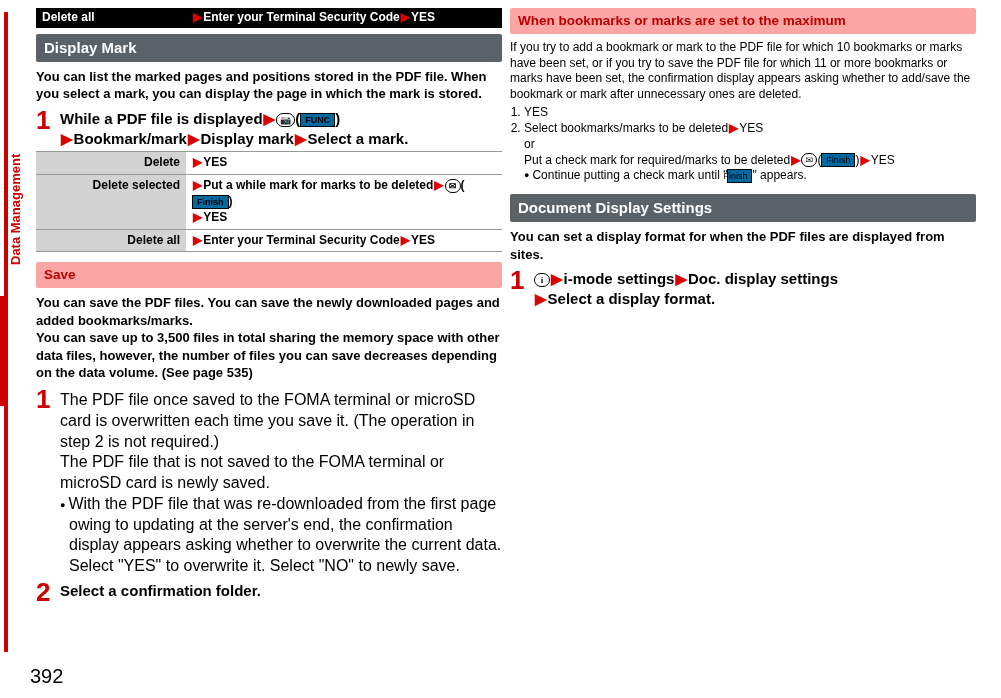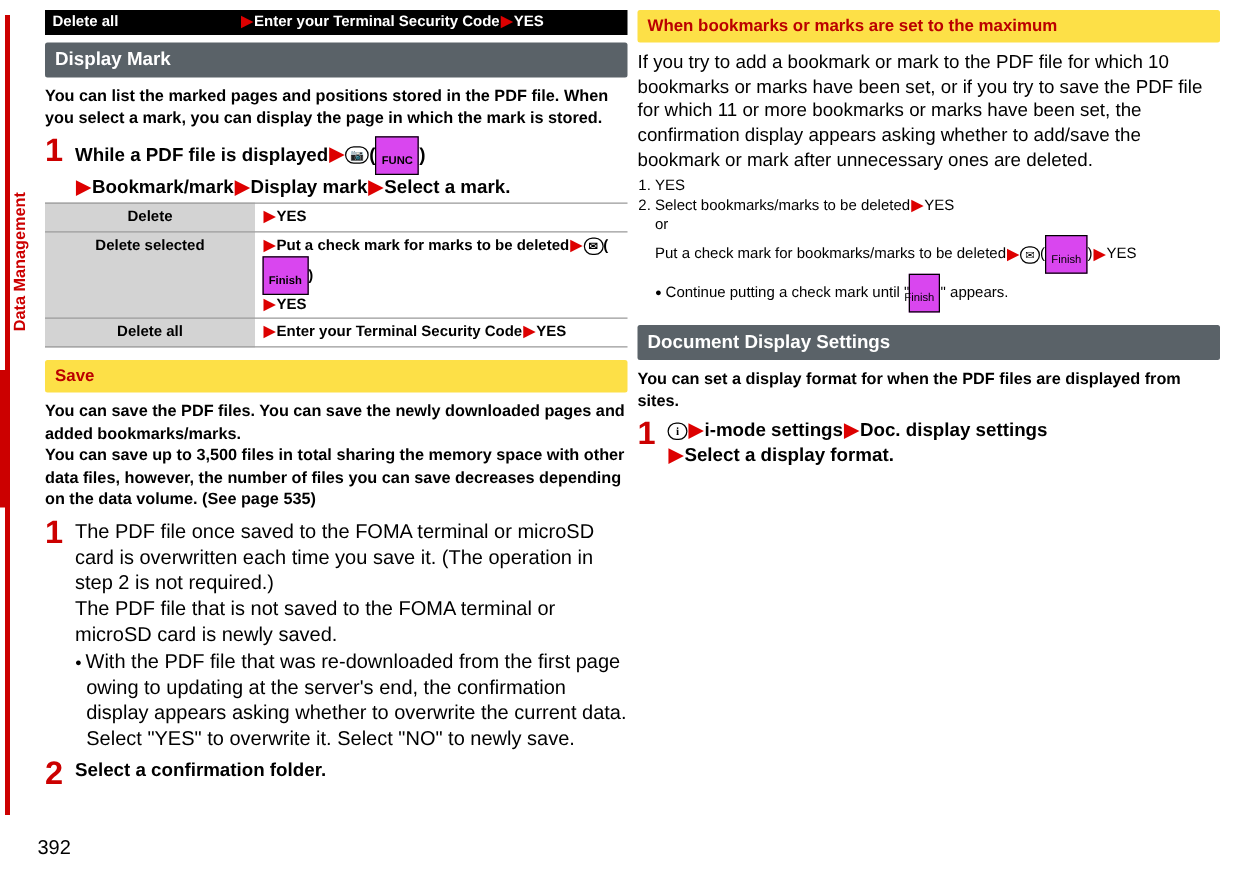--- a/index.html
+++ b/index.html
@@ -35,21 +35,21 @@
     left: 0px;
     top: 296px;
     width: 8px;
     height: 110px;
     background: #c00;
   }
   .page-number {
     position: absolute;
     left: 30px;
     bottom: 10px;
-    font-size: 16px;
+    font-size: 20px;
     font-weight: normal;
   }
   .columns {
     position: absolute;
     left: 36px;
     top: 8px;
     width: 954px;
     display: flex;
     gap: 8px;
   }
@@ -70,60 +70,60 @@
   .heading-dark {
     background: #5a6268;
     color: #fff;
     font-weight: bold;
     font-size: 15px;
     padding: 4px 8px;
     margin-bottom: 6px;
     border-radius: 2px;
   }
   .heading-pink {
-    background: #fde047;
+    background: #fca5a5;
     color: #b00;
     font-weight: bold;
     font-size: 13.5px;
     padding: 4px 8px;
     margin-bottom: 6px;
     border-radius: 2px;
   }
   .body-bold { font-weight: bold; font-size: 13px; line-height: 1.35; margin-bottom: 4px; }
   .step { display: flex; margin: 2px 0; }
   .stepnum { color: #c00; font-size: 26px; font-weight: bold; width: 24px; line-height: 1; flex-shrink: 0; }
   .stepbody { flex: 1; padding-top: 2px; }
   .steptitle { font-weight: bold; font-size: 15px; line-height: 1.35; }
   .stepdesc { font-size: 16px; line-height: 1.3; margin-top: 2px; }
   .table { width: 100%; border-collapse: collapse; margin: 0 0 10px 0; font-weight: bold; font-size: 12px; }
-  .table th { text-align: center; background: #d3d3d3; padding: 3px 6px; width: 168px; vertical-align: top; border-top: 1px solid #999; border-bottom: 1px solid #999; }
+  .table th { text-align: right; background: #d3d3d3; padding: 3px 6px; width: 150px; vertical-align: top; border-top: 1px solid #999; border-bottom: 1px solid #999; }
   .table td { padding: 3px 6px; vertical-align: top; border-top: 1px solid #999; border-bottom: 1px solid #999; }
   .icon-key {
     display: inline-block;
     border: 1.5px solid #000;
     border-radius: 7px;
     padding: 0 3px;
     font-size: 9px;
     vertical-align: middle;
     line-height: 12px;
     height: 14px;
     min-width: 16px;
     text-align: center;
     background: #fff;
     color: #000;
   }
   .icon-soft {
     display: inline-block;
     border: 1px solid #000;
-    background: #d946ef;
-    padding: 12px 4px;
+    background: #0369a1;
+    padding: 0 4px;
     font-size: 9px;
     vertical-align: middle;
     line-height: 12px;
-    height: 31px;
+    height: 14px;
     color: #000;
   }
   .bullet-list { padding-left: 0; list-style: none; }
   .bullet-list li { text-indent: -9px; padding-left: 9px; margin-top: 0; }
   .bullet-list li::before { content: "●"; font-size: 9px; padding-right: 3px; position: relative; top: -1px; }
   .ol { padding-left: 14px; margin: 0; }
   .ol li { margin: 0; }
   .red-bar { border-left: 5px solid #c00; padding-left: 6px; margin: 12px 0 6px 0; }
   .red-bar-text { color: #b00; font-weight: bold; font-size: 14px; }
 </style>
@@ -161,21 +161,21 @@
 
     <table class="table">
       <tbody>
           <tr>
         <th>Delete</th>
         <td><span class="arrow">▶</span><span>YES</span></td>
       </tr>
       <tr>
         <th>Delete selected</th>
         <td>
-          <span class="arrow">▶</span><span>Put a check mark for marks to be deleted</span><span class="arrow">▶</span><span class="icon-key">✉</span>(<span class="icon-soft">Finish</span>)<br><span class="arrow">▶</span><span>YES</span>
+          <span class="arrow">▶</span><span>Put a while mark for marks to be deleted</span><span class="arrow">▶</span><span class="icon-key">✉</span>(<span class="icon-soft">Finish</span>)<br><span class="arrow">▶</span><span>YES</span>
         </td>
       </tr>
       <tr>
         <th>Delete all</th>
         <td><span class="arrow">▶</span><span>Enter your Terminal Security Code</span><span class="arrow">▶</span><span>YES</span></td>
       </tr>
     </tbody>
       </table>
 
     <div class="heading-pink">Save</div>
@@ -200,27 +200,27 @@
       <div class="stepbody">
         <div class="steptitle">Select a confirmation folder.</div>
       </div>
     </div>
 
   </div>
 
   <div class="col">
 
     <div class="heading-pink">When bookmarks or marks are set to the maximum</div>
-    <div style="font-size:15px; line-height:1.32">If you try to add a bookmark or mark to the PDF file for which 10 bookmarks or marks have been set, or if you try to save the PDF file for which 11 or more bookmarks or marks have been set, the confirmation display appears asking whether to add/save the bookmark or mark after unnecessary ones are deleted.</div>
+    <div style="font-size:12px; line-height:1.32">If you try to add a bookmark or mark to the PDF file for which 10 bookmarks or marks have been set, or if you try to save the PDF file for which 11 or more bookmarks or marks have been set, the confirmation display appears asking whether to add/save the bookmark or mark after unnecessary ones are deleted.</div>
     <ol class="ol" style="font-size:12px; line-height:1.32; margin-top:2px">
       <li>YES</li>
       <li>
         <span>Select bookmarks/marks to be deleted</span><span class="arrow">▶</span><span>YES</span><br>
         <span>or</span><br>
-        <span>Put a check mark for bookmarks/marks to be deleted</span><span class="arrow">▶</span><span class="icon-key">✉</span>(<span class="icon-soft">Finish</span>)<span class="arrow">▶</span><span>YES</span>
+        <span>Put a check mark for required/marks to be deleted</span><span class="arrow">▶</span><span class="icon-key">✉</span>(<span class="icon-soft">Finish</span>)<span class="arrow">▶</span><span>YES</span>
         <ul class="bullet-list">
           <li><span>Continue putting a check mark until "</span><span class="icon-soft">Finish</span><span>" appears.</span></li>
         </ul>
       </li>
     </ol>
 
     <div style="height:10px"></div>
 
     <div class="heading-dark">Document Display Settings</div>
     <div class="body-bold">You can set a display format for when the PDF files are displayed from sites.</div>

